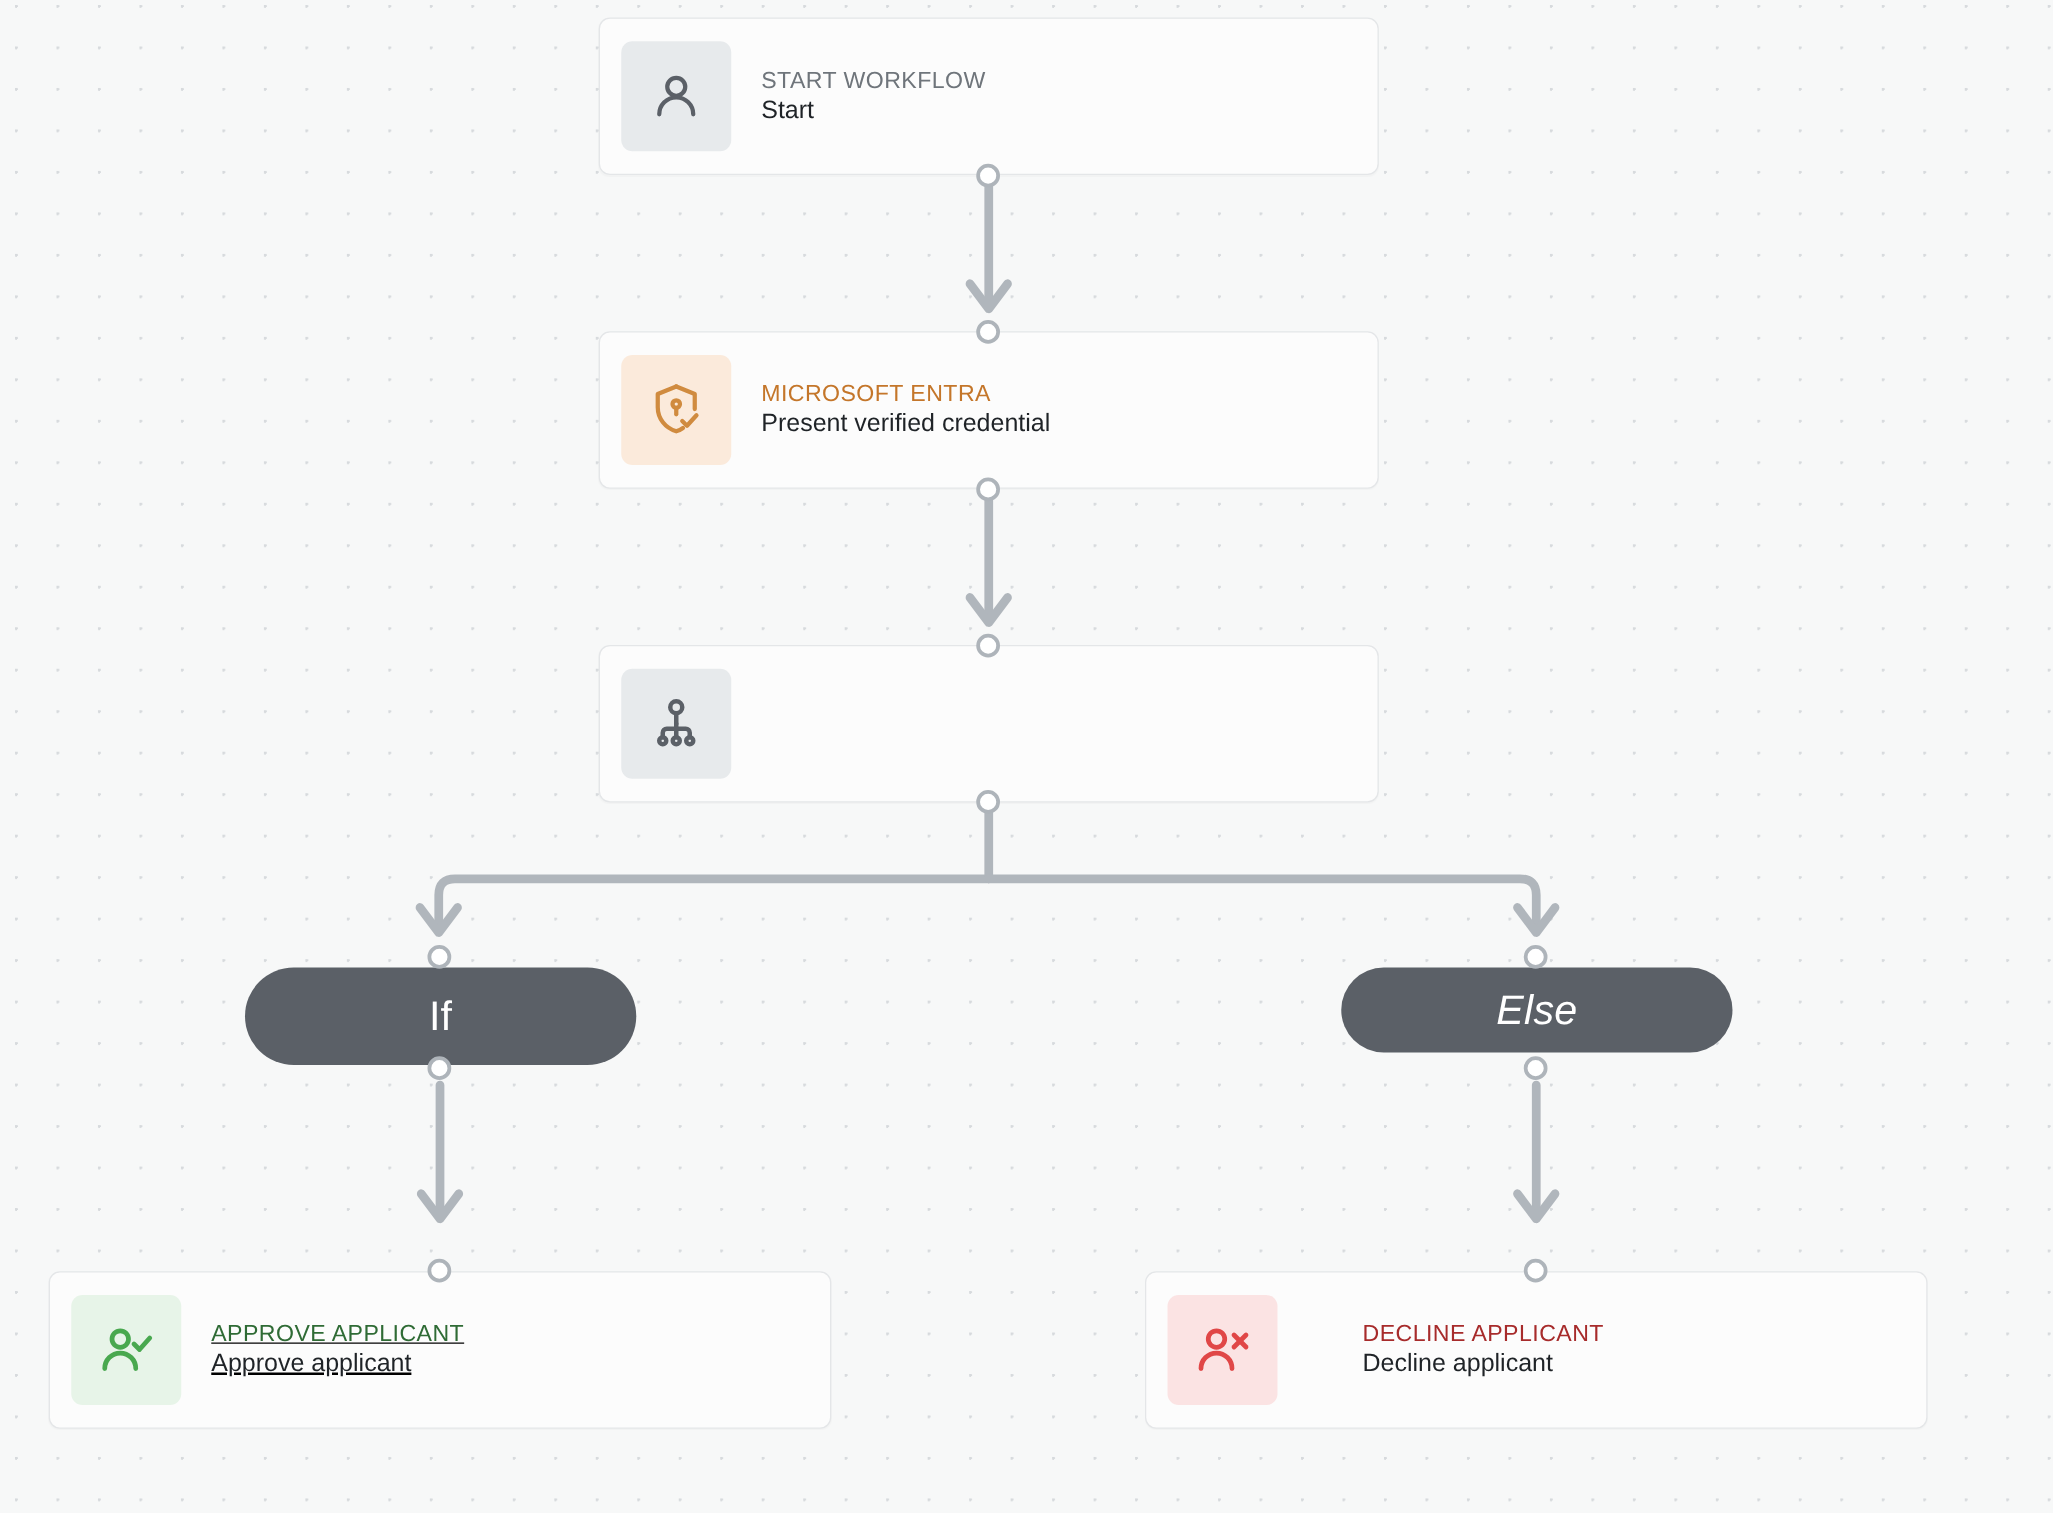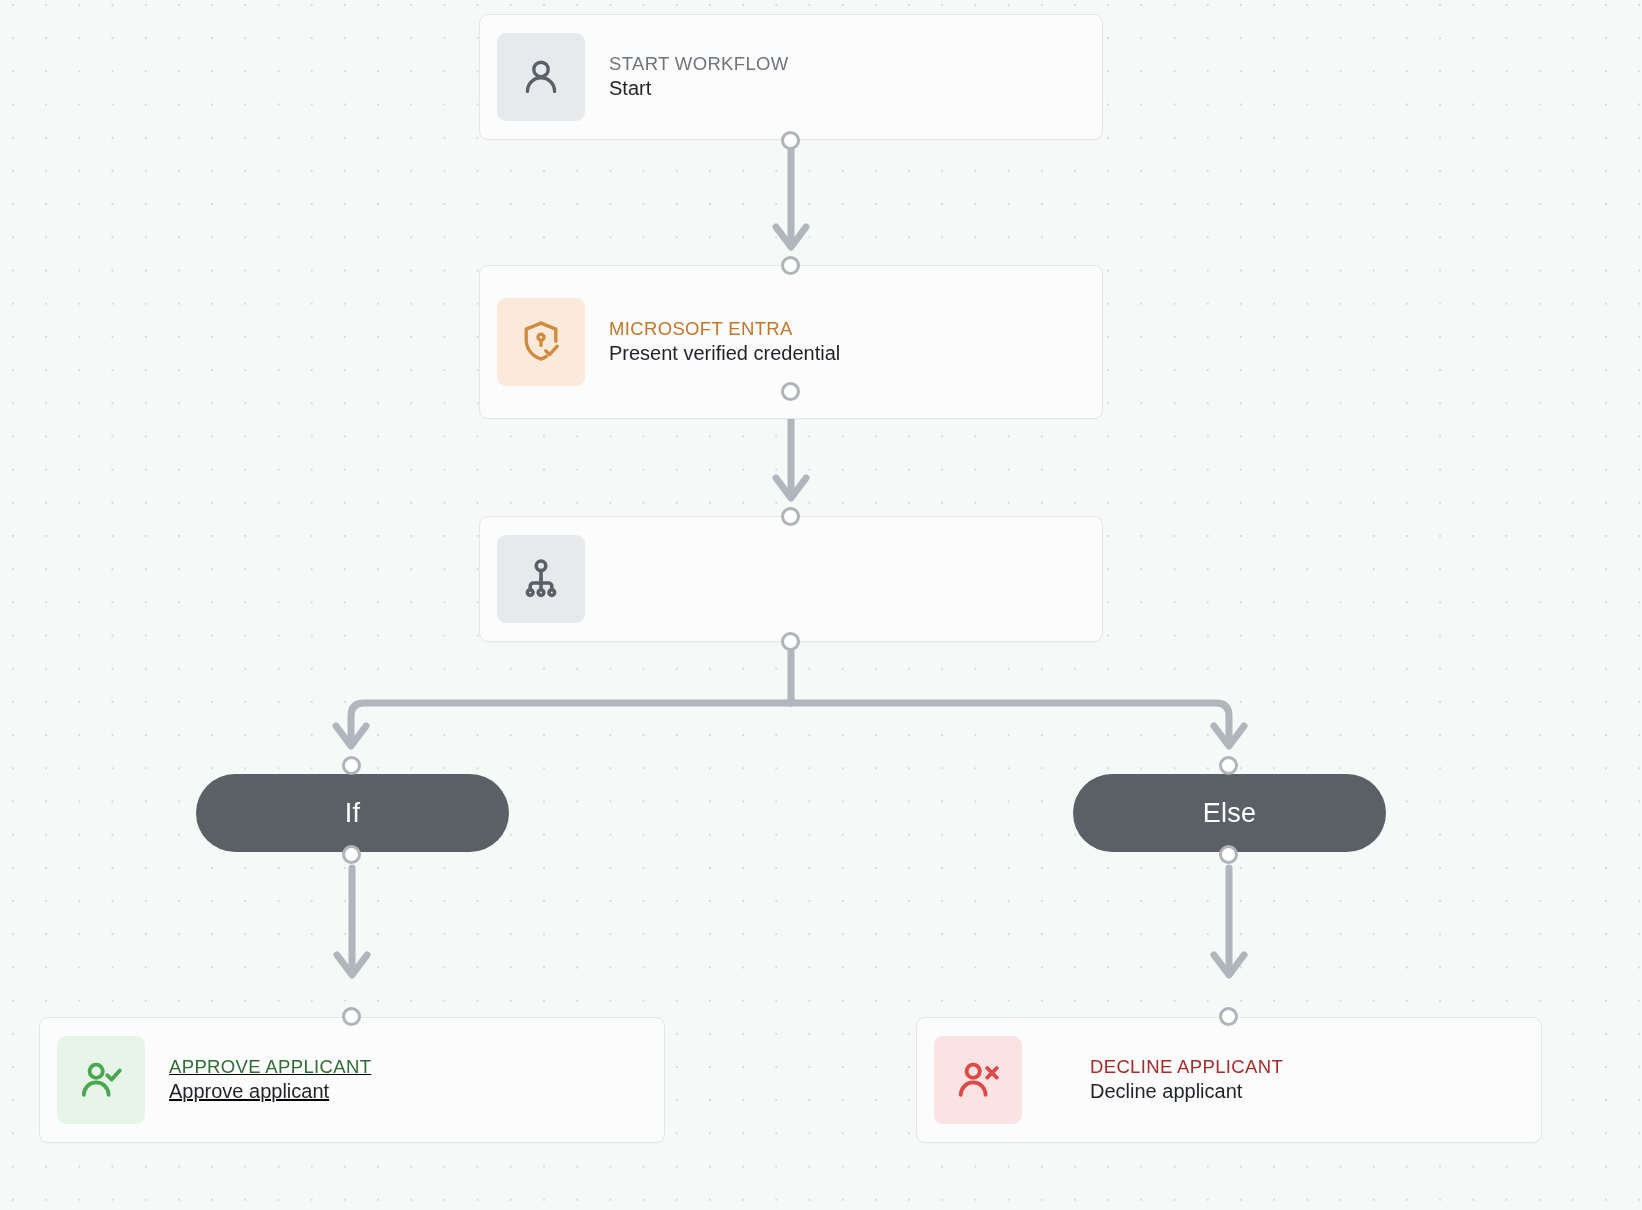--- a/index.html
+++ b/index.html
@@ -91,21 +91,21 @@
   
   .pill {
     position: absolute;
     box-sizing: border-box;
     background: #5b6067;
     border-radius: 999px;
     display: flex;
     align-items: center;
     justify-content: center;
     color: #ffffff;
-    font-size: 27px;
+    font-size: 33px;
     letter-spacing: 0.2px;
   }
 
   
   .handle {
     position: absolute;
     width: 19px;
     height: 19px;
     box-sizing: border-box;
     border-radius: 50%;
@@ -148,21 +148,21 @@
         <path d="M5.2 19.2a6.8 6.8 0 0 1 13.6 0"></path>
       </svg>
     </div>
     <div class="node-body">
       <div class="node-kicker kicker-grey">START WORKFLOW</div>
       <div class="node-title">Start</div>
     </div>
   </div>
   <div class="handle" style="left:781px; top:131px;"></div>
 
-  <div class="node" style="left:479px; top:265px; width:624px; height:154px;">
+  <div class="node" style="left:479px; top:265px; width:624px; height:126px;">
     <div class="node-icon tile-orange">
       <svg width="48" height="48" viewBox="0 0 24 24" fill="none" stroke="#d08b3f" stroke-width="1.7" stroke-linecap="round" stroke-linejoin="round">
         <path d="M12 2.6 4.6 5.6v5.3c0 4.5 3.0 8.3 7.4 9.6 1.0-.3 1.9-.7 2.7-1.3"></path>
         <path d="M19.4 11.6V5.6L12 2.6"></path>
         <circle cx="12" cy="9.6" r="1.5"></circle>
         <path d="M12 11.1v2.6"></path>
         <path d="M14.4 16.4 16.3 18.3 20.1 14.1"></path>
       </svg>
     </div>
     <div class="node-body">
@@ -188,21 +188,21 @@
   </div>
   <div class="handle" style="left:781px; top:507px;"></div>
   <div class="handle" style="left:781px; top:632px;"></div>
 
   <div class="pill" style="left:196px; top:774px; width:313px; height:78px;">
     <span>If</span>
   </div>
   <div class="handle" style="left:342px; top:756px;"></div>
   <div class="handle" style="left:342px; top:845px;"></div>
 
-  <div class="pill" style="left:1073px; top:774px; width:313px; height:78px;">
+  <div class="pill" style="left:1073px; top:774px; width:313px; height:68px;font-style:italic;">
     <span>Else</span>
   </div>
   <div class="handle" style="left:1219px; top:756px;"></div>
   <div class="handle" style="left:1219px; top:845px;"></div>
 
   <div class="node" style="left:39px; top:1017px; width:626px; height:126px;text-decoration:underline;">
     <div class="node-icon tile-green">
       <svg width="48" height="48" viewBox="0 0 24 24" fill="none" stroke="#49a84f" stroke-width="1.9" stroke-linecap="round" stroke-linejoin="round">
         <circle cx="9.6" cy="7.6" r="3.3"></circle>
         <path d="M3.4 19.4a6.2 6.2 0 0 1 12.4 0"></path>

